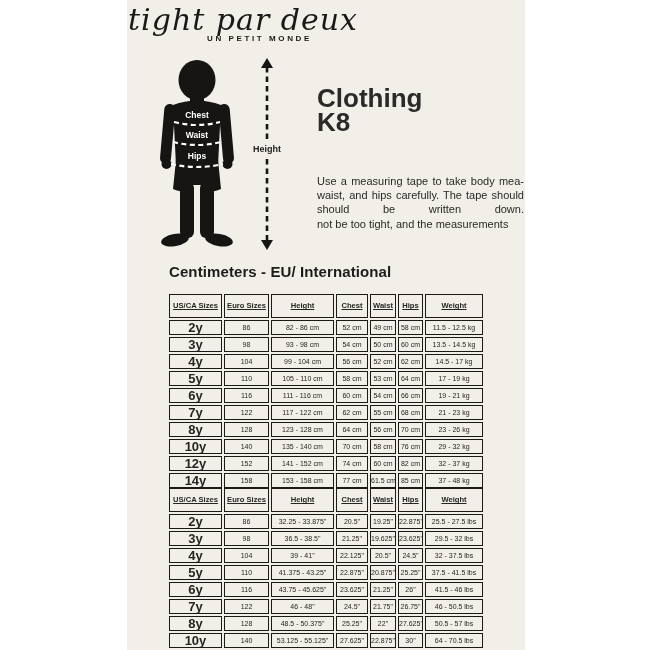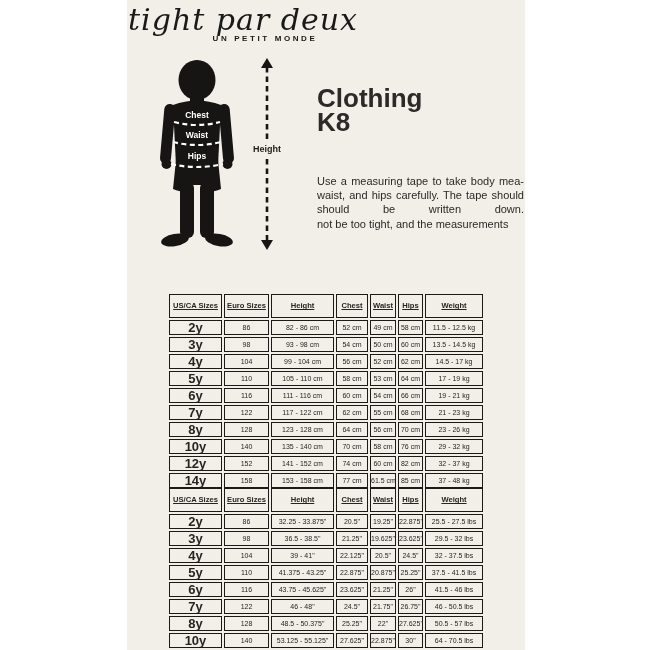--- a/index.html
+++ b/index.html
@@ -14,21 +14,21 @@
     background:#f2efe9;
   }
   
   .logo-script{
     position:absolute;left:0px;top:2px;width:232px;text-align:center;
     font-family:"DejaVu Serif","Liberation Serif",serif;
     font-style:italic;font-weight:500;font-size:30px;color:#191918;
     letter-spacing:1px;white-space:nowrap;
   }
   .logo-tagline{
-    position:absolute;left:80px;top:34px;width:116px;text-align:center;
+    position:absolute;left:80px;top:34px;width:116px;text-align:left;
     font-size:8px;font-weight:bold;letter-spacing:2.6px;color:#191918;
     white-space:nowrap;
   }
   
   .figure{position:absolute;left:20px;top:58px;width:142px;height:192px;}
   .figure text{font-family:"Liberation Sans","DejaVu Sans",sans-serif;}
   
   .title{
     position:absolute;left:190px;top:86px;width:205px;
     font-size:26px;font-weight:bold;line-height:24px;color:#2b2a28;
@@ -107,20 +107,21 @@
 
   <div class="title">Clothing
 K8</div>
   <div class="description">
       <div class="jline">Use a measuring tape to take body mea-</div>
       <div class="jline">waist, and hips carefully. The tape should</div>
       <div class="jline">should be written down.</div>
       <div class="jline">not be too tight, and the measurements</div>
     </div>
 
+  <div class="section-title st-cm">Centimeters - EU/ International</div>
   <table class="size-table t-cm">
     <colgroup>
       <col style="width:53px">
         <col style="width:45px">
         <col style="width:63px">
       <col style="width:32px">
         <col style="width:26px">
         <col style="width:25px">
         <col style="width:58px">
     </colgroup>

